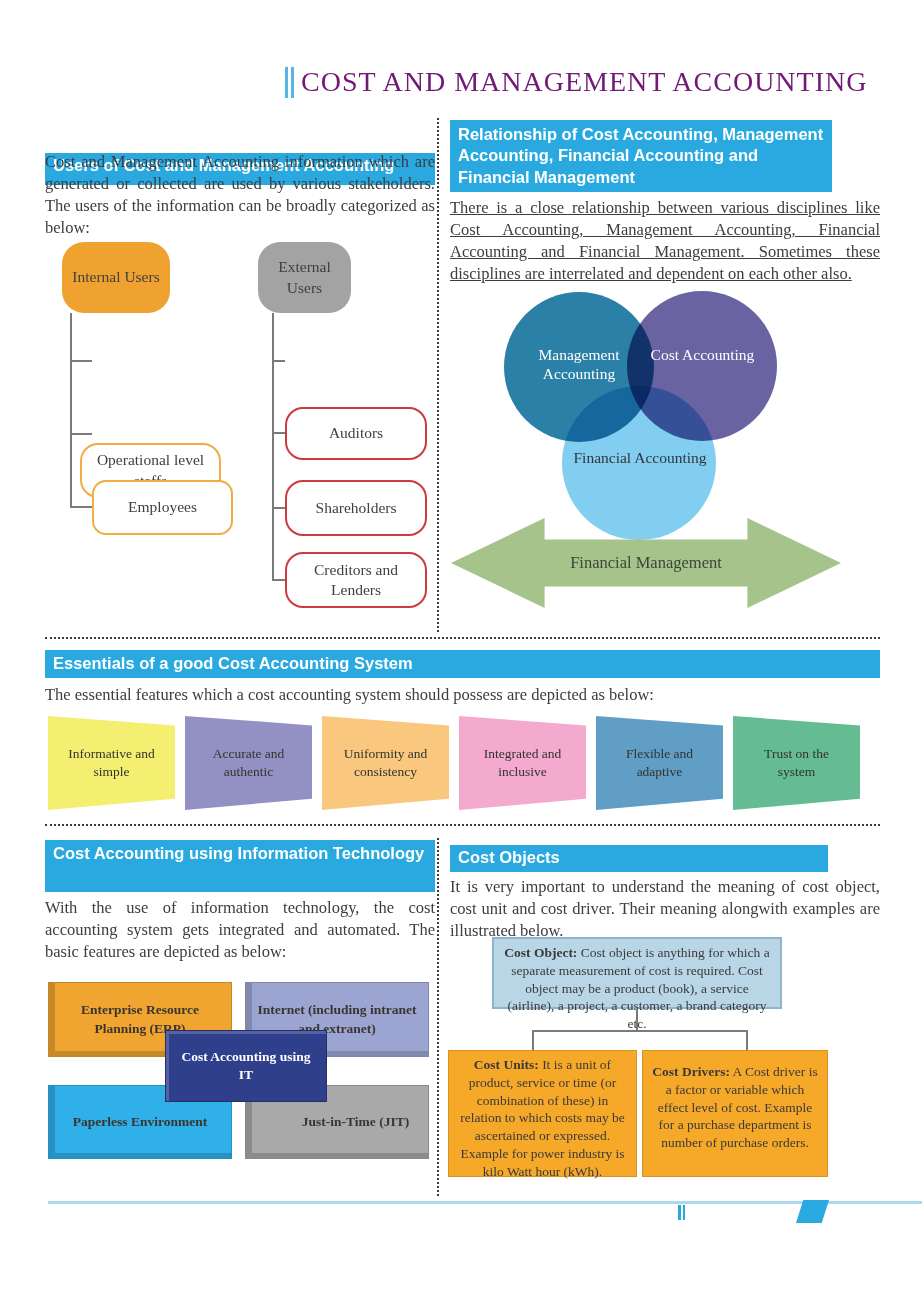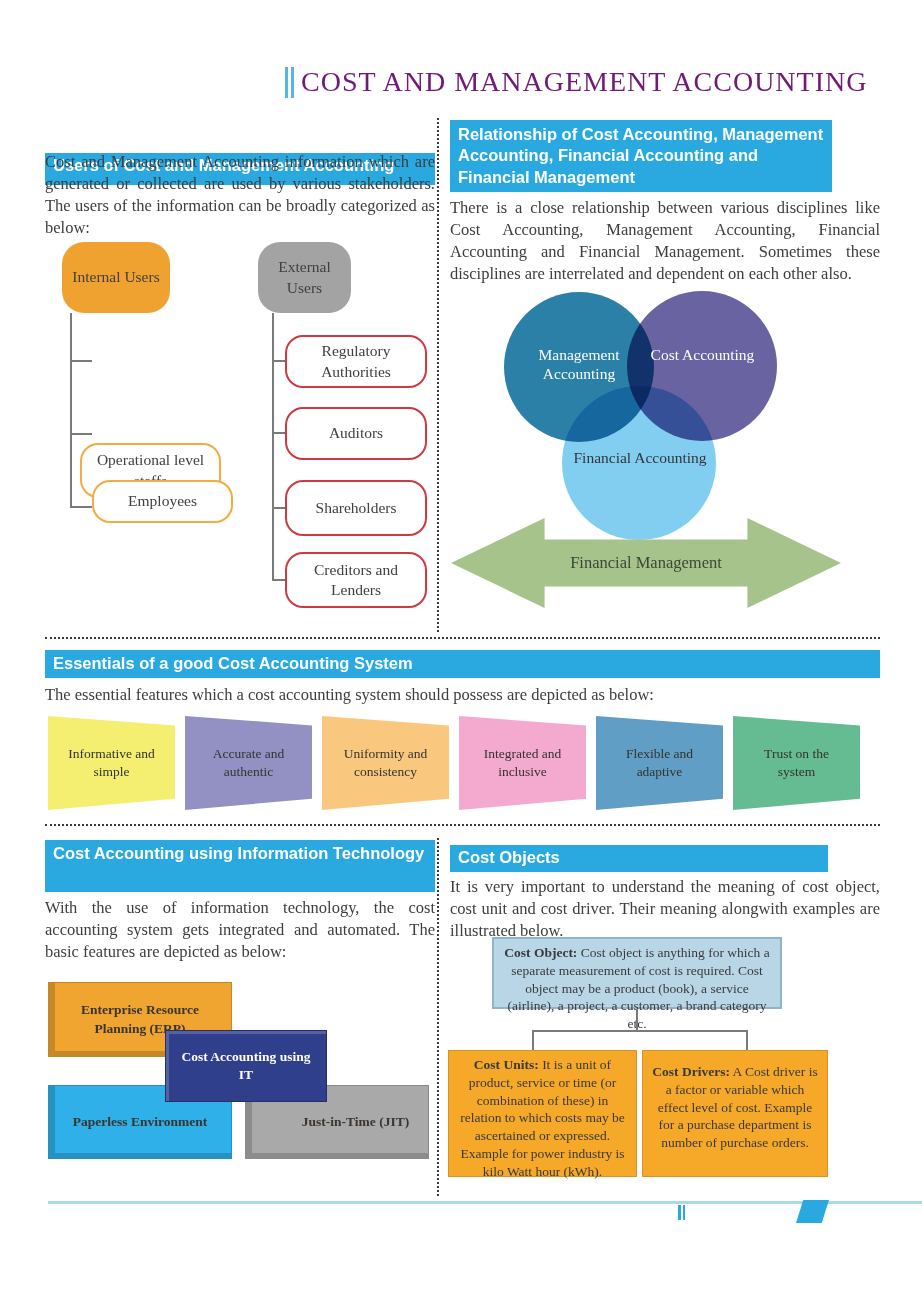--- a/index.html
+++ b/index.html
@@ -69,34 +69,33 @@
   <div class="para" style="left:45px;top:151px;width:390px;">Cost and Management Accounting information which are generated or collected are used by various stakeholders. The users of the information can be broadly categorized as below:</div>
 
   <div class="fc-parent" style="left: 62px; top: 242px; width: 108px; height: 71px; background: rgb(240, 162, 48);">Internal Users</div>
   <div class="fc-parent" style="left: 258px; top: 242px; width: 93px; height: 71px; background: #a3a3a3;">External Users</div>
 
   <div class="line" style="left:70px;top:313px;width:2px;height:195px;"></div>
   <div class="line" style="left:70px;top:360px;width:22px;height:2px;"></div>
   <div class="line" style="left:70px;top:433px;width:22px;height:2px;"></div>
   <div class="line" style="left:70px;top:506px;width:22px;height:2px;"></div>
   <div class="fc-child b-orange" style="left:80px;top:407px;width:141px;height:55px;margin-top:36px;">Operational level staffs</div>
-  <div class="fc-child b-orange" style="left:92px;top:480px;width:141px;height:43px;">Employees</div>
+  <div class="fc-child b-orange" style="left:92px;top:480px;width:141px;height:55px;border-radius:14px;">Employees</div>
 
   <div class="line" style="left:272px;top:313px;width:2px;height:267px;"></div>
   <div class="line" style="left:272px;top:360px;width:13px;height:2px;"></div>
   <div class="line" style="left:272px;top:432px;width:13px;height:2px;"></div>
   <div class="line" style="left:272px;top:507px;width:13px;height:2px;"></div>
   <div class="line" style="left:272px;top:579px;width:13px;height:2px;"></div>
-  <div class="fc-child b-red" style="left:285px;top:335px;width:142px;height:53px;">Regulatory Authorities</div>
   <div class="fc-child b-red" style="left:285px;top:407px;width:142px;height:53px;">Auditors</div>
   <div class="fc-child b-red" style="left:285px;top:480px;width:142px;height:56px;">Shareholders</div>
   <div class="fc-child b-red" style="left:285px;top:552px;width:142px;height:56px;">Creditors and Lenders</div>
 
   <div class="hdr" style="left:450px;top:120px;width:382px;height:72px;padding-top:4px;">Relationship of Cost Accounting, Management Accounting, Financial Accounting and Financial Management</div>
-  <div class="para" style="left:450px;top:197px;width:430px;">There is a close relationship between various disciplines like Cost Accounting, Management Accounting, Financial Accounting and Financial Management. Sometimes these disciplines are interrelated and dependent on each other also.</div>
+  <div class="para" style="left:450px;top:197px;width:430px;text-decoration:underline;">There is a close relationship between various disciplines like Cost Accounting, Management Accounting, Financial Accounting and Financial Management. Sometimes these disciplines are interrelated and dependent on each other also.</div>
 
   <div class="abs" style="left:450px;top:285px;width:430px;height:335px;isolation:isolate;">
     <div class="venn-circle" style="left: 54px; top: 7px; width: 150px; height: 150px; background: rgb(43, 128, 168);"></div>
     <div class="venn-circle" style="left: 177px; top: 6px; width: 150px; height: 150px; background: rgb(106, 99, 162);"></div>
     <div class="venn-circle" style="left: 112px; top: 101px; width: 154px; height: 154px; background: rgb(130, 206, 240);"></div>
     <div class="venn-label" style="left:56px;top:60px;width:146px;color:#ffffff;">Management Accounting</div>
     <div class="venn-label" style="left:181px;top:60px;width:143px;color:#ffffff;">Cost Accounting</div>
     <div class="venn-label" style="left:115px;top:163px;width:150px;color:#34343c;">Financial Accounting</div>
     <div class="arrow2" style="left: 1px; top: 233px; width: 390px; height: 90px; background: rgb(166, 195, 139);">
       <span>Financial Management</span>
@@ -115,20 +114,21 @@
   <div class="pennant" style="left: 733px; background: rgb(101, 188, 146);">Trust on the system</div>
 
   <div class="hrule" style="left:45px;top:824px;width:835px;"></div>
 
   <div class="vrule" style="left:437px;top:838px;height:358px;"></div>
 
   <div class="hdr" style="left:45px;top:840px;width:390px;height:52px;padding-top:3px;">Cost Accounting using Information Technology</div>
   <div class="para" style="left:45px;top:897px;width:390px;">With the use of information technology, the cost accounting system gets integrated and automated. The basic features are depicted as below:</div>
 
   <div class="it-box" style="left: 48px; top: 982px; width: 184px; height: 75px; background: rgb(239, 165, 47);">Enterprise Resource Planning (ERP)</div>
+  <div class="it-box" style="left: 245px; top: 982px; width: 184px; height: 75px; background: rgb(156, 165, 210);">Internet (including intranet and extranet)</div>
   <div class="it-box" style="left: 48px; top: 1085px; width: 184px; height: 74px; background: rgb(47, 176, 232);">Paperless Environment</div>
   <div class="it-box" style="left: 245px; top: 1085px; width: 184px; height: 74px; background: rgb(169, 169, 169); padding-left: 47px;">Just-in-Time (JIT)</div>
   <div class="it-box it-center" style="left: 165px; top: 1030px; width: 162px; height: 72px; background: rgb(48, 63, 140);">Cost Accounting using IT</div>
 
   <div class="hdr" style="left:450px;top:845px;width:378px;height:27px;">Cost Objects</div>
   <div class="para" style="left:450px;top:876px;width:430px;">It is very important to understand the meaning of cost object, cost unit and cost driver. Their meaning alongwith examples are illustrated below.</div>
 
   <div class="co-box obj-fill" style="left:492px;top:937px;width:290px;height:72px;">
     <span class="co-lead">Cost Object:</span><span> Cost object is anything for which a separate measurement of cost is required. Cost object may be a product (book), a service (airline), a project, a customer, a brand category etc.</span>
   </div>

